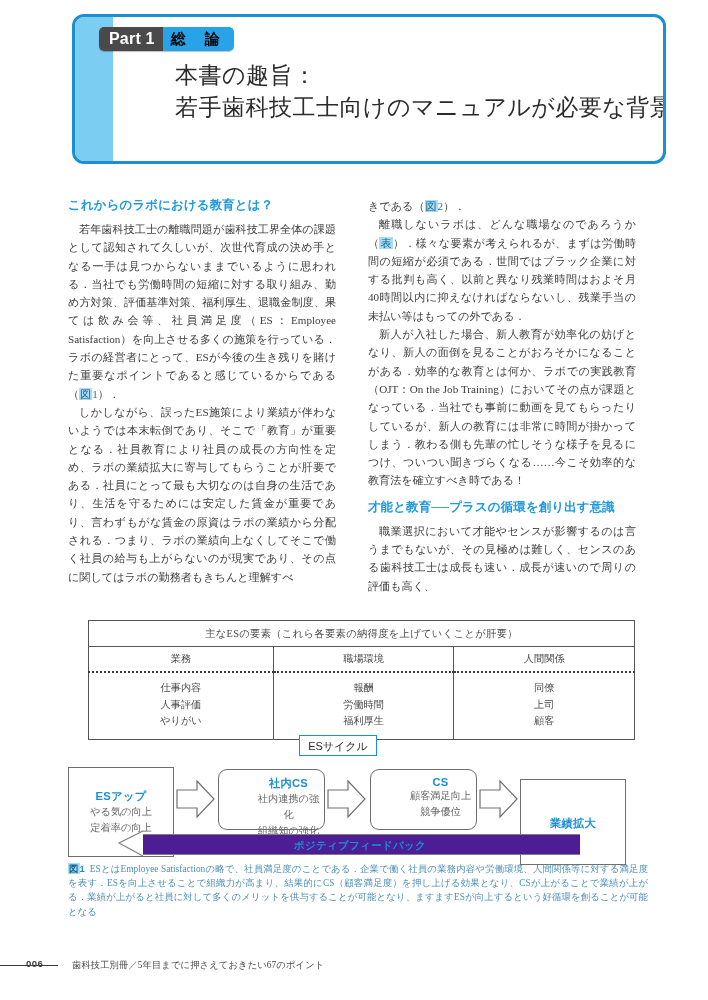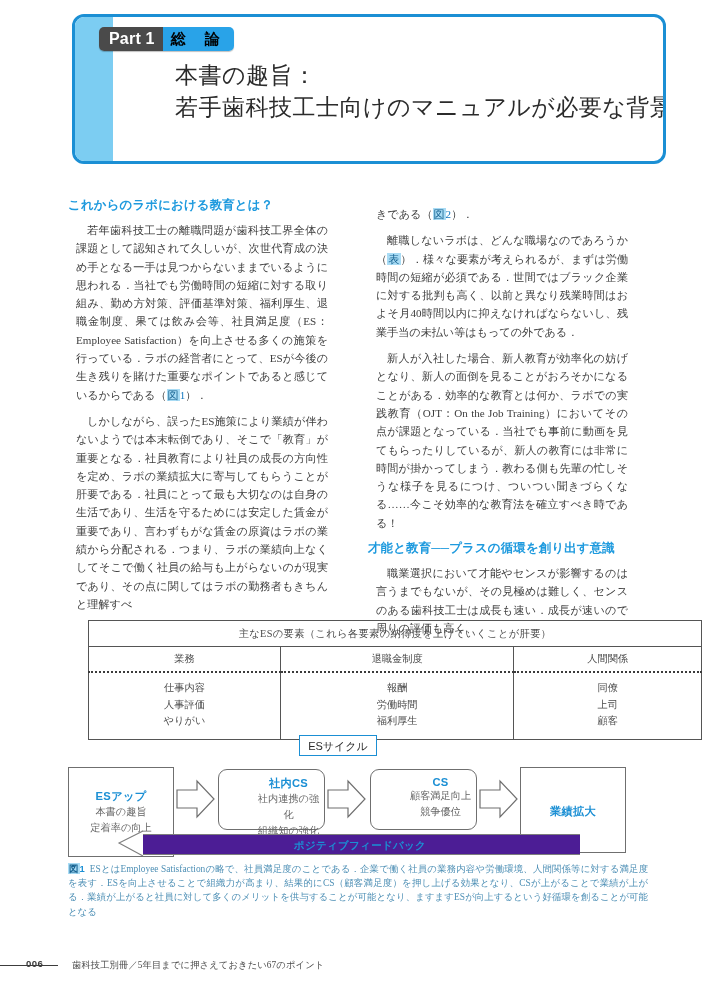--- a/index.html
+++ b/index.html
@@ -105,44 +105,44 @@
 
   .sec-head {
     font-family: "Liberation Sans", sans-serif;
     font-weight: bold;
     font-size: 12.4px;
     color: #1e9ade;
     letter-spacing: 0.2px;
     margin: 0 0 7px 0;
     line-height: 16px;
   }
-  .sec-head.mid { }
+  .sec-head.mid { margin-top: 9px; }
 
   p.body {
-    margin: 8px;
+    margin: 0;
     text-indent: 1em;
   }
   p.body + p.body { margin-top: 0; }
 
   .ref {
     color: #1277bf;
     white-space: nowrap;
   }
   .ref .fig-mark {
     background: #a9dcf5;
     padding: 0 1px;
     color: #14608f;
   }
 
   
   .es-table {
     position: absolute;
     left: 88px;
     top: 620px;
-    width: 614px;
+    width: 547px;
     border-collapse: collapse;
     font-size: 10.2px;
     color: #4a4a4a;
     font-family: "Liberation Serif", serif;
   }
   .es-table td, .es-table th {
     border: 1px solid #555;
     font-weight: normal;
     text-align: center;
     padding: 0;
@@ -206,21 +206,21 @@
   .fbox .sub {
     color: #646464;
     font-size: 10.2px;
     line-height: 16px;
     font-family: "Liberation Serif", serif;
   }
 
   .box1 { left: 0px;   top: 32px; width: 106px; height: 90px; }
   .box2 { left: 150px; top: 34px; width: 107px; height: 61px; }
   .box3 { left: 302px; top: 34px; width: 107px; height: 61px; }
-  .box4 { left: 452px; top: 32px; width: 106px; height: 86px; }
+  .box4 { left: 452px; top: 44px; width: 106px; height: 86px; }
 
   .box1 .inner { padding-top: 21px; }
   .box2 .inner, .box3 .inner { padding-top: 6px; }
   .box4 .inner { padding-top: 36px; }
 
   .arrow {
     position: absolute;
     top: 44px;
     width: 41px;
     height: 40px;
@@ -339,21 +339,21 @@
   <p class="body">職業選択において才能やセンスが影響するのは言うまでもないが、その見極めは難しく、センスのある歯科技工士は成長も速い．成長が速いので周りの評価も高く、</p>
 </div>
 
 <table class="es-table">
   <tbody>
     <tr>
       <td class="tbl-title" colspan="3">主なESの要素（これら各要素の納得度を上げていくことが肝要）</td>
     </tr>
     <tr>
       <td class="tbl-colhead">業務</td>
-      <td class="tbl-colhead">退職金制度</td>
+      <td class="tbl-colhead">職場環境</td>
       <td class="tbl-colhead">人間関係</td>
     </tr>
     <tr>
       <td class="tbl-cellbox">
         <div>仕事内容</div>
         <div>人事評価</div>
         <div>やりがい</div>
       </td>
       <td class="tbl-cellbox">
         <div>報酬</div>
@@ -369,21 +369,21 @@
   </tbody>
 </table>
 
 <div class="diagram">
 
   <div class="cycle-badge">ESサイクル</div>
 
   <div class="fbox box1">
     <div class="inner">
       <div class="ttl">ESアップ</div>
-      <div class="sub">本書の趣旨</div>
+      <div class="sub">やる気の向上</div>
       <div class="sub">定着率の向上</div>
     </div>
   </div>
 
   <svg class="arrow a1" viewBox="0 0 41 40">
     <path d="M2 11 H22 V2 L39 20 L22 38 V29 H2 Z" fill="#ffffff" stroke="#6f6f6f" stroke-width="1.2"></path>
   </svg>
 
   <div class="fbox rounded box2">
     <div class="inner">

